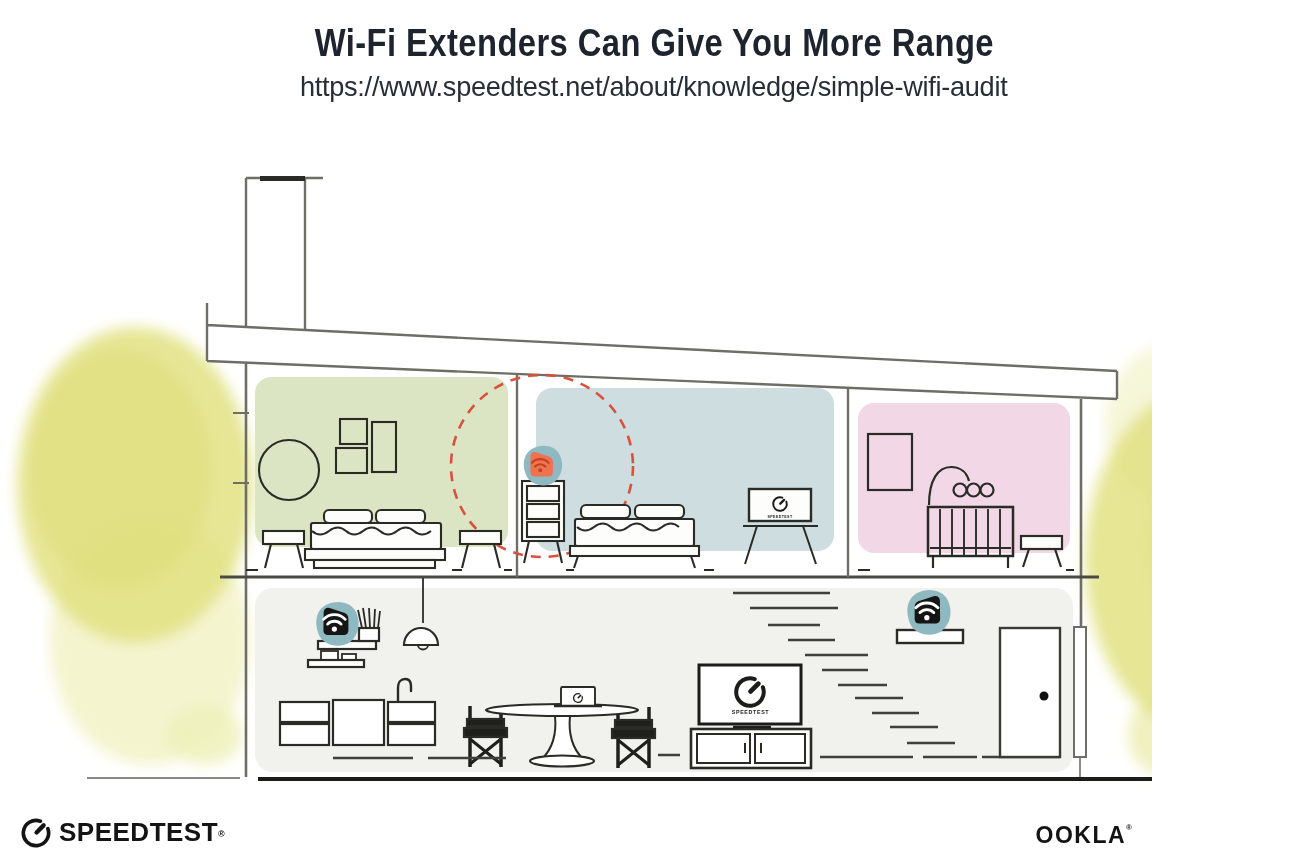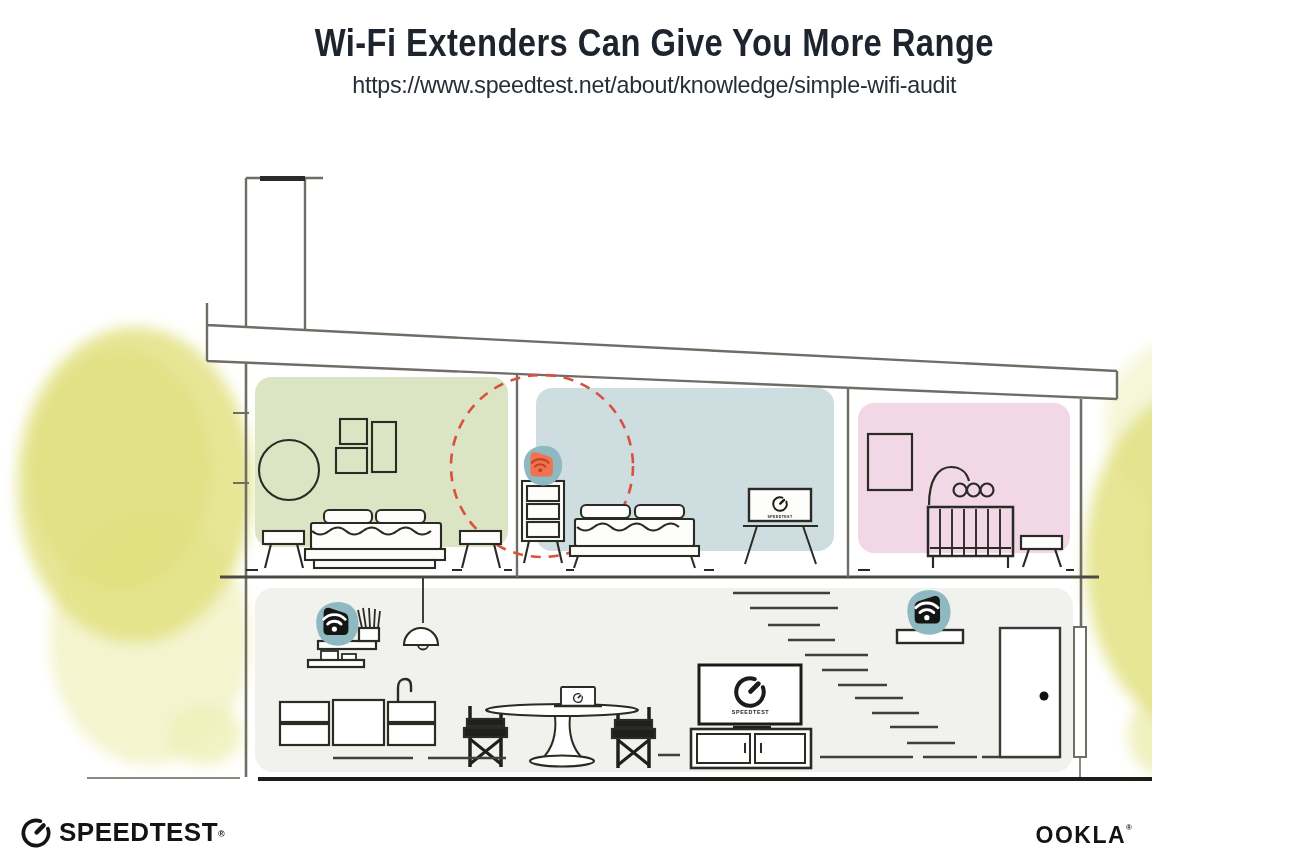--- a/index.html
+++ b/index.html
@@ -1,21 +1,21 @@
 <!DOCTYPE html>
 <html><head>
 <meta charset="utf-8">
 <style>
   html,body{margin:0;padding:0;background:#ffffff;}
   .stage{position:relative;width:1152px;height:861px;background:#fff;overflow:hidden;
          font-family:"Liberation Sans", sans-serif;color:#1f2630;}
   .hdr{position:absolute;top:0;left:0;width:1308px;text-align:center;z-index:5;}
   .hdr h1{margin:22px 0 0 0;font-size:39px;font-weight:700;color:#1d242e;line-height:1.1;}
   .hdr h1 span{display:inline-block;transform:scaleX(.84);letter-spacing:.5px;}
-  .hdr .url{margin-top:6px;font-size:24px;font-weight:400;color:#272e38;letter-spacing:-.3px;}
+  .hdr .url{margin-top:6px;font-size:28px;font-weight:400;color:#272e38;letter-spacing:-.3px;}
   .hdr .url span{display:inline-block;transform:scaleX(.97);}
   svg.scene{position:absolute;top:0;left:0;z-index:1;}
   .ftr-st{position:absolute;left:20px;top:816px;display:flex;align-items:center;z-index:6;}
   .ftr-st .word{font-size:26px;font-weight:800;color:#141414;letter-spacing:.5px;margin-left:7px;}
   .ftr-st sup{font-size:9px;font-weight:700;color:#141414;vertical-align:top;position:relative;top:2px;}
   .ftr-ook{position:absolute;right:20px;top:822px;display:flex;align-items:flex-start;z-index:6;}
   .ftr-ook .word{font-size:23px;font-weight:700;color:#141414;letter-spacing:1.5px;}
   .ftr-ook sup{font-size:8px;font-weight:700;color:#141414;position:relative;top:1px;}
 </style>
 </head>

